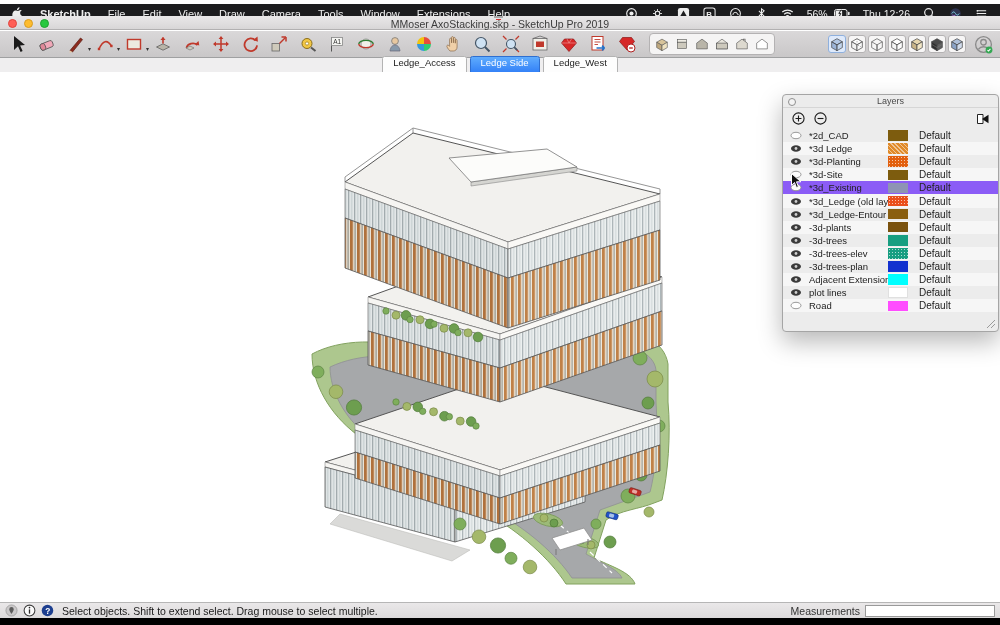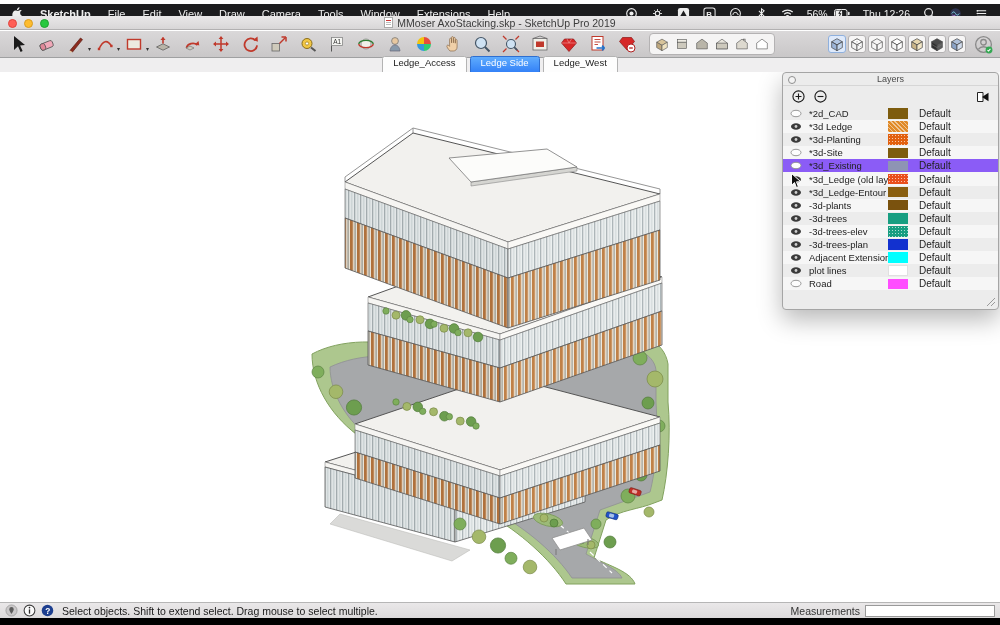--- a/index.html
+++ b/index.html
@@ -11,21 +11,21 @@
   #menubar .menus { display:flex; align-items:center; gap:17px; }
   #menubar .appname { font-weight:bold; }
   .menu-item { white-space:nowrap; cursor:default; }
   #menubar-right { margin-left:auto; display:flex; align-items:center; gap:13px; font-size:10.5px; }
   #menubar-right .sicon { display:inline-flex; align-items:center; }
   #menubar svg { display:block; }
 
   
   #titlebar { position:absolute; top:16px; left:0; right:0; height:14px;
     background:linear-gradient(#eae8e9,#d8d6d7); border-bottom:1px solid #b2b0b1;
-    display:flex; align-items:center; justify-content:center; font-size:10.5px; color:#3c3c3c; }
+    display:flex; align-items:center; justify-content:center; font-size:10.5px; color:#3c3c3c;flex-direction:column; }
   #traffic { position:absolute; left:8px; top:3px; display:flex; gap:7px; }
   #traffic span { width:9px; height:9px; border-radius:50%; display:block; }
   .tl-close { background:#ff5f57; border:.5px solid #e0443e; }
   .tl-min   { background:#febc2e; border:.5px solid #d89c22; }
   .tl-zoom  { background:#28c840; border:.5px solid #1ea32f; }
   #doc-icon { width:9px; height:11px; background:#fff; border:1px solid #aaa; margin-right:4px; position:relative; }
   #doc-icon:after{ content:""; position:absolute; left:1px; top:2px; right:1px; height:1px; background:#c33; box-shadow:0 2px 0 #bbb,0 4px 0 #bbb; }
 
   
   #toolbar { position:absolute; top:31px; left:0; right:0; height:27px;
@@ -605,21 +605,21 @@
       <g transform="rotate(16 612 444)">
           <rect x="606" y="441" width="12" height="5.5" rx="1.5" fill="#2253c8" stroke="#13307a" stroke-width="0.6"></rect>
           <rect x="609" y="442" width="5" height="3.5" rx="1" fill="#a8c0e8"></rect>
         </g>
       <path d="M552,466 L584,456 L592,468 L560,478 Z" fill="#ffffff" stroke="#8e8e8e" stroke-width="0.8"></path>
       <path d="M556,477 L556,483 M588,467 L588,473" stroke="#777" stroke-width="1"></path>
     </g>
   </svg>
 
   
-  <div id="layers-panel" style="left:782px;top:0;">
+  <div id="layers-panel" style="left:782px;top:22px;">
     <div id="panel-titlebar">
       <span id="panel-close"></span>
       <span>Layers</span>
     </div>
     <div id="panel-toolbar">
       <svg width="13" height="13" viewBox="0 0 14 14">
           <circle cx="7" cy="7" r="6" fill="none" stroke="#1a1a1a" stroke-width="1.2"></circle>
           <path d="M7 3.8v6.4M3.8 7h6.4" stroke="#1a1a1a" stroke-width="1.2"></path>
         </svg>
       <svg width="13" height="13" viewBox="0 0 14 14">

